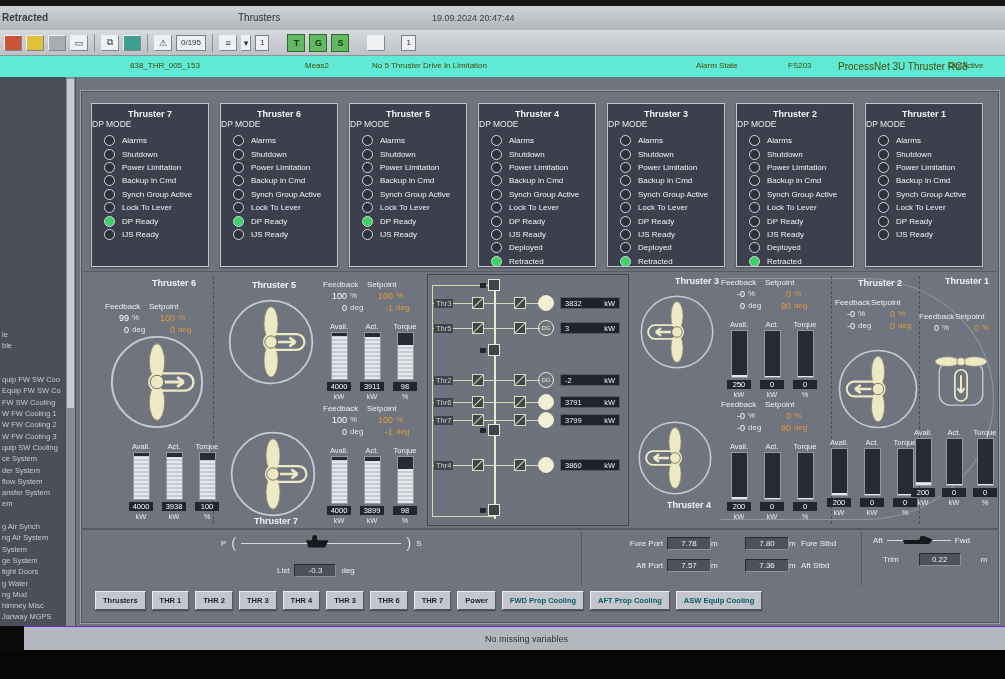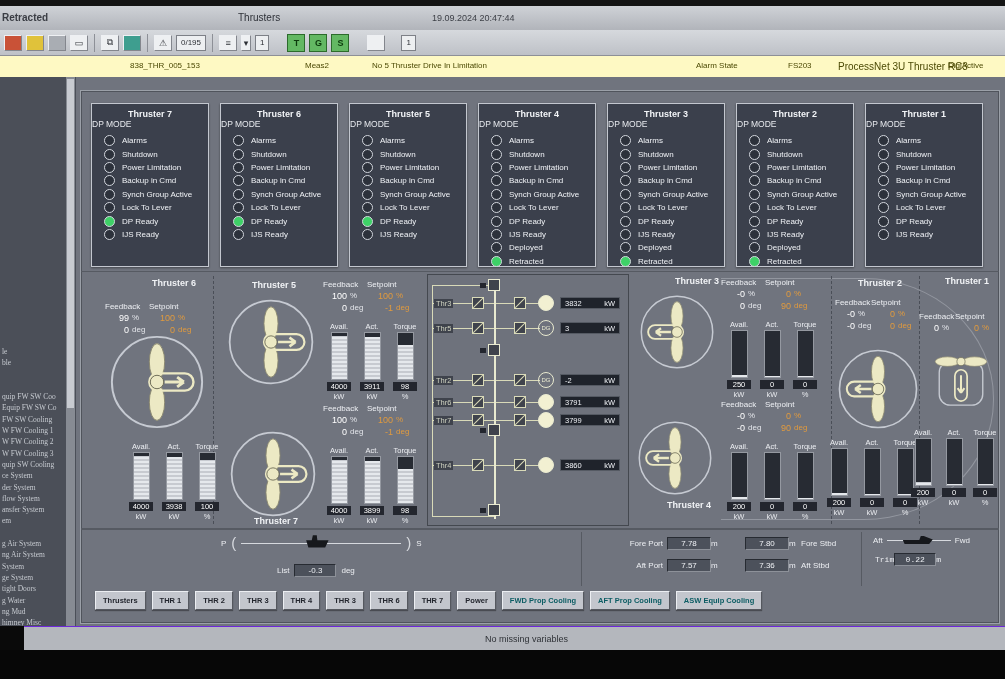--- a/index.html
+++ b/index.html
@@ -11,27 +11,27 @@
   .brand{left:2px;top:6px;font-size:10px;font-weight:bold;color:#3a3d44;}
   .apptitle{left:238px;top:6px;font-size:10px;}
   .datetime{left:432px;top:7px;font-size:9px;color:#3c3f46;}
   .toolbar{left:0;top:30px;width:1005px;height:26px;background:linear-gradient(#d6d9dd,#bec1c7);border-bottom:1px solid #8d9097;display:flex;align-items:center;gap:4px;padding-left:4px;box-sizing:border-box;}
   .tbtn{width:18px;height:16px;border:1px solid #83868d;border-top-color:#eef0f3;border-left-color:#eef0f3;background:#c9ccd2;display:flex;align-items:center;justify-content:center;font-size:9px;color:#2c2f35;box-sizing:border-box;}
   .tbtn.red{background:#c95237;} .tbtn.yellow{background:#e0c23a;} .tbtn.grey{background:#a9adb3;}
   .tbtn.white{background:#eef0f2;} .tbtn.teal{background:#3e9e8f;}
   .tsep{width:1px;height:18px;background:#8d9097;margin:0 2px;}
   .counterbox{height:14px;background:#edeff1;border:1px solid #7d8087;font-size:8px;color:#2c2f35;display:flex;align-items:center;padding:0 4px;}
   .tgs{width:16px;height:16px;background:#63b863;border:1px solid #2c6b2c;color:#0c3a0c;font-weight:bold;font-size:9px;display:flex;align-items:center;justify-content:center;}
-  .alarmbar{left:0;top:56px;width:1005px;height:21px;background:#fef9c3;border-bottom:2px solid #cbc40a;color:#4c4a05;font-size:8px;}
+  .alarmbar{left:0;top:56px;width:1005px;height:21px;background:#5eead4;border-bottom:2px solid #cbc40a;color:#4c4a05;font-size:8px;}
   .alarmbar span{position:absolute;top:5px;white-space:nowrap;}
 
   
   .workspace{left:0;top:77px;width:1005px;height:549px;background:#70747e;}
   .sidebar{left:0;top:0;width:76px;height:549px;background:#4b4f58;overflow:hidden;}
-  .side-items{position:absolute;left:0;top:270px;width:62px;font-family:Liberation Serif, serif;}
+  .side-items{position:absolute;left:0;top:253px;width:62px;}
   .side-item{height:11.3px;font-size:7.5px;color:#c6cad0;white-space:nowrap;overflow:hidden;padding-left:2px;}
   .sscroll{position:absolute;right:1px;top:0;width:9px;height:100%;background:#878b93;}
   .sthumb{position:absolute;left:1px;top:2px;width:7px;height:60%;background:#c8cbd1;}
 
   .frame{left:80px;top:13px;width:920px;height:534px;border:1px solid #9ba0a8;box-shadow:inset 0 0 0 1px #50545c;background:#70747e;box-sizing:border-box;}
 
   
   .dprow{position:absolute;left:10px;top:12px;display:flex;gap:11px;}
   .dp-panel{width:118px;height:164px;background:#3b404c;border:1px solid #c3c7cf;box-shadow:0 1px 2px rgba(0,0,0,.4);padding-top:5px;box-sizing:border-box;}
   .dp-title{text-align:center;font-size:9px;font-weight:bold;color:#f2f4f7;}
@@ -101,21 +101,21 @@
   .ptrack{position:relative;width:160px;height:1px;background:#d6d9de;}
   .shipx{position:absolute;left:62px;top:-8px;width:28px;height:13px;background:#16181c;clip-path:polygon(10% 45%,30% 45%,34% 5%,48% 5%,50% 45%,90% 45%,78% 100%,18% 100%);}
   .listrow{position:absolute;left:196px;top:34px;display:flex;align-items:center;gap:5px;}
   .vbox{display:inline-block;min-width:36px;background:#4c515b;border:1px solid #272b32;border-bottom-color:#8d9199;border-right-color:#8d9199;color:#eef0f4;font-size:8px;text-align:center;padding:1px 2px;}
   .drafts{position:absolute;left:540px;top:7px;display:grid;grid-template-columns:46px 44px 12px 22px 44px 12px 46px;row-gap:9px;align-items:center;}
   .dlab{white-space:nowrap;}
   .trimblk{position:absolute;left:792px;top:6px;width:122px;}
   .trimline{display:flex;align-items:center;gap:4px;}
   .ttrack{position:relative;width:64px;height:1px;background:#d6d9de;}
   .shipy{position:absolute;left:16px;top:-5px;width:30px;height:9px;background:#16181c;clip-path:polygon(0 55%,55% 55%,60% 10%,70% 10%,100% 50%,88% 100%,6% 100%);}
-  .trimrow{margin-top:8px;margin-left:2px;display:flex;align-items:center;gap:0;font-family:Liberation Mono, monospace;}
+  .trimrow{margin-top:8px;margin-left:10px;display:flex;align-items:center;gap:20px;}
 
   
   .navrow{position:absolute;left:14px;top:500px;right:6px;display:flex;gap:6px;align-items:center;}
   .navbtn{height:17px;padding:0 7px;background:#c3c6cd;border:1px solid #55585f;border-top-color:#eceef2;border-left-color:#eceef2;box-shadow:0 1px 1px rgba(0,0,0,.35);color:#23262e;font-size:7.5px;font-weight:bold;display:flex;align-items:center;white-space:nowrap;}
   .navbtn.on{color:#0b5c63;}
 
   .statusbar{left:0;top:626px;width:1005px;height:24px;background:#b4b7bd;border-top:1px solid #6d28d9;display:flex;align-items:center;justify-content:center;font-size:9px;color:#2f3237;margin-left:24px;}
   .bezel{left:0;top:650px;width:1005px;height:29px;background:#070707;}
   .topbezel{left:0;top:0;width:1005px;height:6px;background:#141414;}
 </style>
@@ -198,21 +198,21 @@
           <div class="side-item">der System</div>
 
           <div class="side-item">flow System</div>
 
           <div class="side-item">ansfer System</div>
 
           <div class="side-item">em</div>
 
           <div class="side-item"></div>
 
-          <div class="side-item">g Air System</div>
+          <div class="side-item">g Air Synch</div>
 
           <div class="side-item">ng Air System</div>
 
           <div class="side-item">System</div>
 
           <div class="side-item">ge System</div>
 
           <div class="side-item">tight Doors</div>
 
           <div class="side-item">g Water</div>

